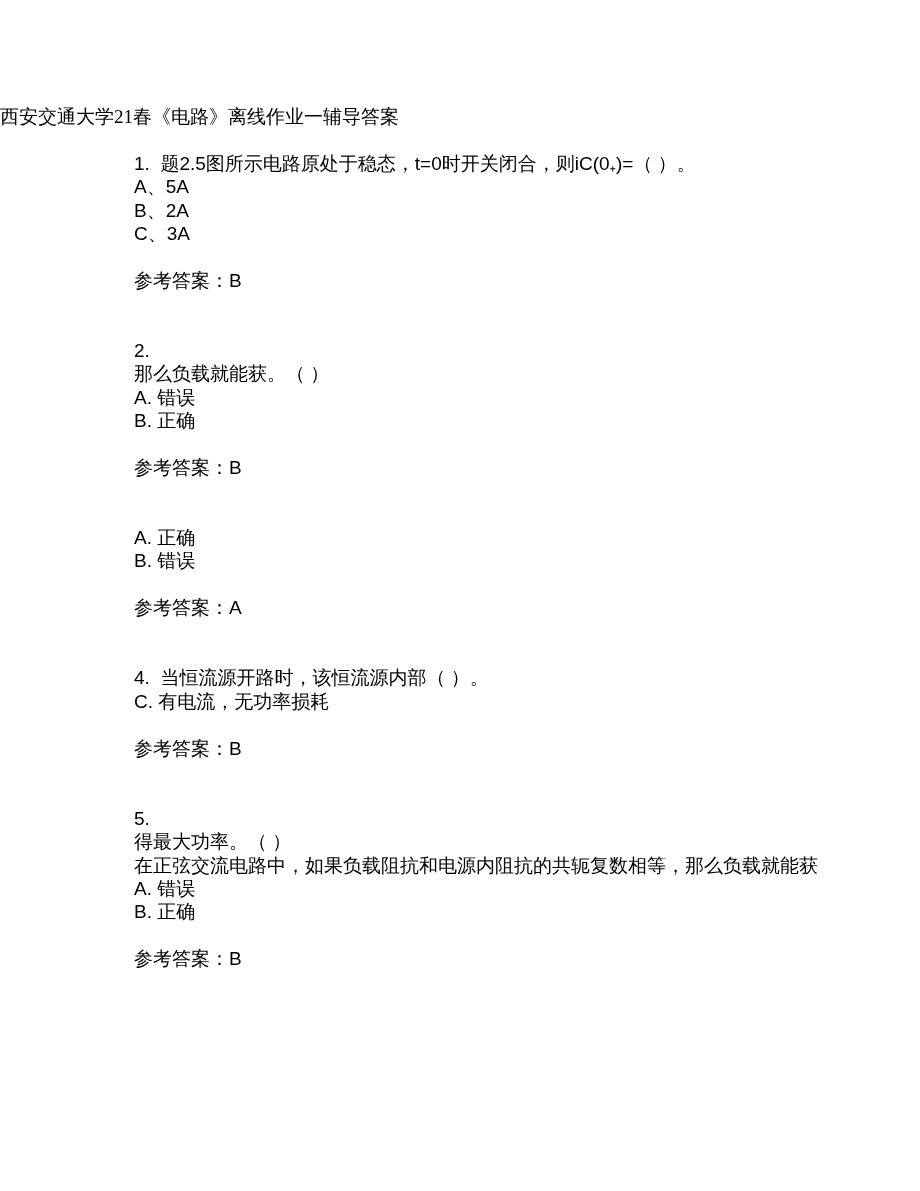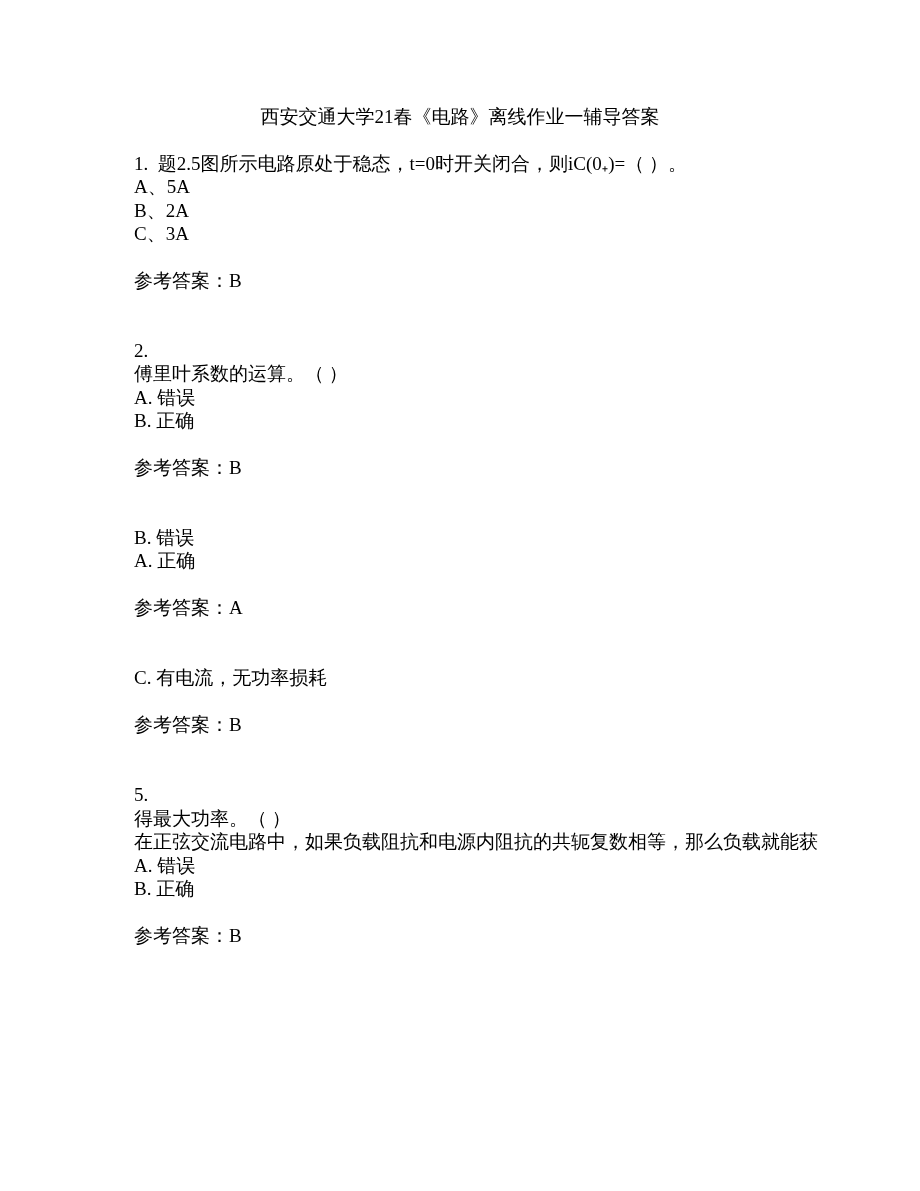--- a/index.html
+++ b/index.html
@@ -18,30 +18,29 @@
     height: 1191px;
     background: #ffffff;
     color: #000000;
     font-family: "Liberation Sans", sans-serif;
     box-sizing: border-box;
     padding-top: 105px;
   }
   .title-line {
     height: 23.4px;
     line-height: 23.4px;
-    text-align: center;
+    text-align: left;
     font-family: "Liberation Serif", serif;
     font-size: 19px;
     white-space: pre;
   }
   .content {
     padding-left: 134px;
     padding-right: 80px;
     font-size: 19px;
-    font-family: Liberation Serif, serif;
   }
   .line {
     height: 23.4px;
     line-height: 23.4px;
     white-space: pre;
     font-size: 19px;
   }
   .blank { }
   .answer-line span { white-space: pre; }
 </style>
@@ -61,39 +60,40 @@
       <div class="line">B、2A</div>
       <div class="line">C、3A</div>
       <div class="line blank"></div>
       <div class="line answer-line"><span>参考答案：</span><span>B</span></div>
       <div class="line blank"></div>
       <div class="line blank"></div>
     </section>
 
     <section>
       <div class="line">2.</div>
-      <div class="line">傅里叶系数的运算。（ ）</div>
+      <div class="line">那么负载就能获。（ ）</div>
       <div class="line">A. 错误</div>
       <div class="line">B. 正确</div>
       <div class="line blank"></div>
       <div class="line answer-line"><span>参考答案：</span><span>B</span></div>
       <div class="line blank"></div>
       <div class="line blank"></div>
     </section>
 
     <section>
+      <div class="line">A. 正确</div>
       <div class="line">B. 错误</div>
-      <div class="line">A. 正确</div>
       <div class="line blank"></div>
       <div class="line answer-line"><span>参考答案：</span><span>A</span></div>
       <div class="line blank"></div>
       <div class="line blank"></div>
     </section>
 
     <section>
+      <div class="line">4.  当恒流源开路时，该恒流源内部（ ）。</div>
       <div class="line">C. 有电流，无功率损耗</div>
       <div class="line blank"></div>
       <div class="line answer-line"><span>参考答案：</span><span>B</span></div>
       <div class="line blank"></div>
       <div class="line blank"></div>
     </section>
 
     <section>
       <div class="line">5.</div>
       <div class="line">得最大功率。（ ）</div>

